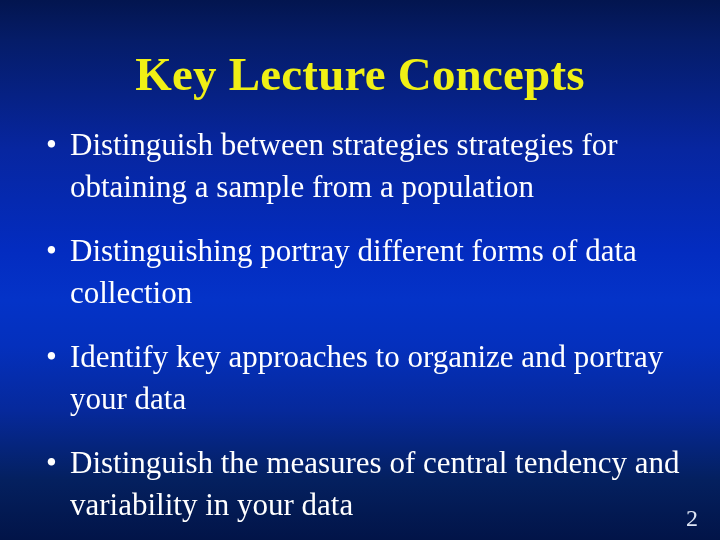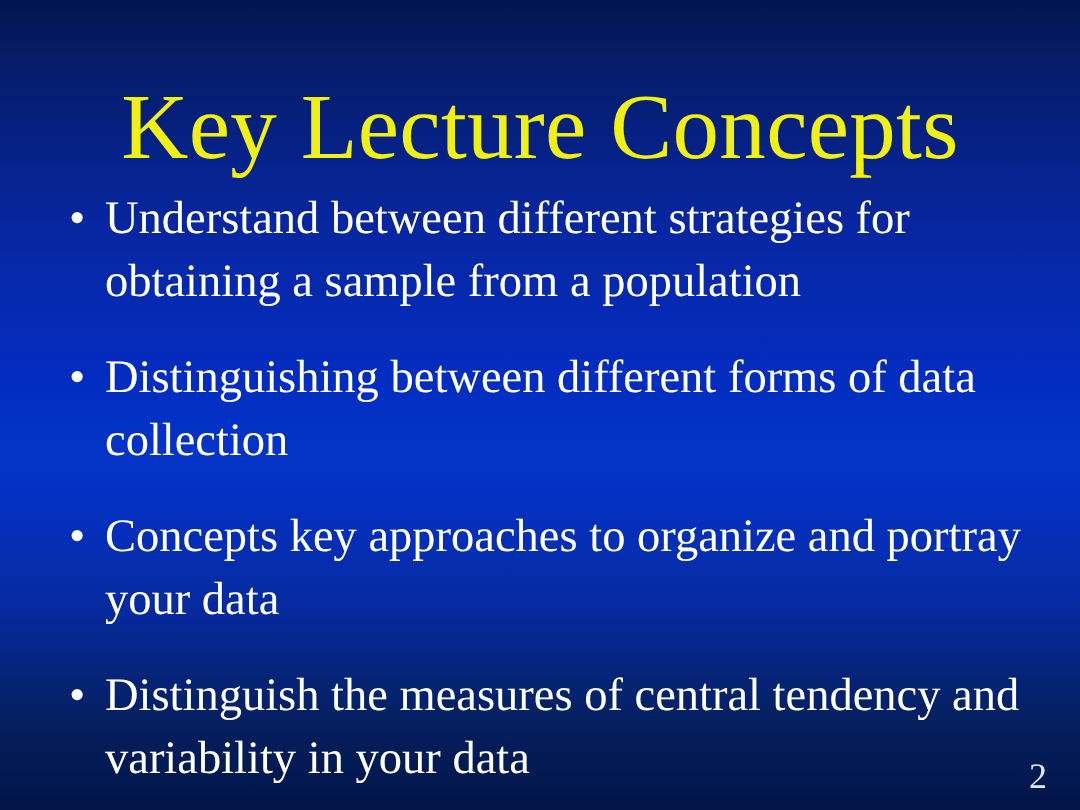--- a/index.html
+++ b/index.html
@@ -30,23 +30,23 @@
   #title-area {
     position: absolute;
     left: 0;
     top: 16px;
     width: 720px;
     text-align: center;
   }
   #slide-title {
     display: inline-block;
     color: #f0f015;
-    font-size: 62px;
+    font-size: 47px;
     line-height: 54px;
-    font-weight: normal;
+    font-weight: bold;
     letter-spacing: 0.2px;
     white-space: nowrap;
   }
 
   
   #body-area {
     position: absolute;
     left: 40px;
     top: 124px;
     width: 648px;
@@ -92,31 +92,31 @@
 <div id="slide">
 
   <div id="title-area">
     <h1 id="slide-title">Key Lecture Concepts</h1>
   </div>
 
   <div id="body-area">
 
     <div class="bullet-item">
       <span class="bullet-marker">•</span>
-      <span class="bullet-text">Understand between different strategies for obtaining a sample from a population</span>
+      <span class="bullet-text">Distinguish between strategies strategies for obtaining a sample from a population</span>
     </div>
 
     <div class="bullet-item">
       <span class="bullet-marker">•</span>
-      <span class="bullet-text">Distinguishing between different forms of data collection</span>
+      <span class="bullet-text">Distinguishing portray different forms of data collection</span>
     </div>
 
     <div class="bullet-item">
       <span class="bullet-marker">•</span>
-      <span class="bullet-text">Concepts key approaches to organize and portray your data</span>
+      <span class="bullet-text">Identify key approaches to organize and portray your data</span>
     </div>
 
     <div class="bullet-item">
       <span class="bullet-marker">•</span>
       <span class="bullet-text">Distinguish the measures of central tendency and variability in your data</span>
     </div>
 
   </div>
 
   <div id="slide-number">2</div>

